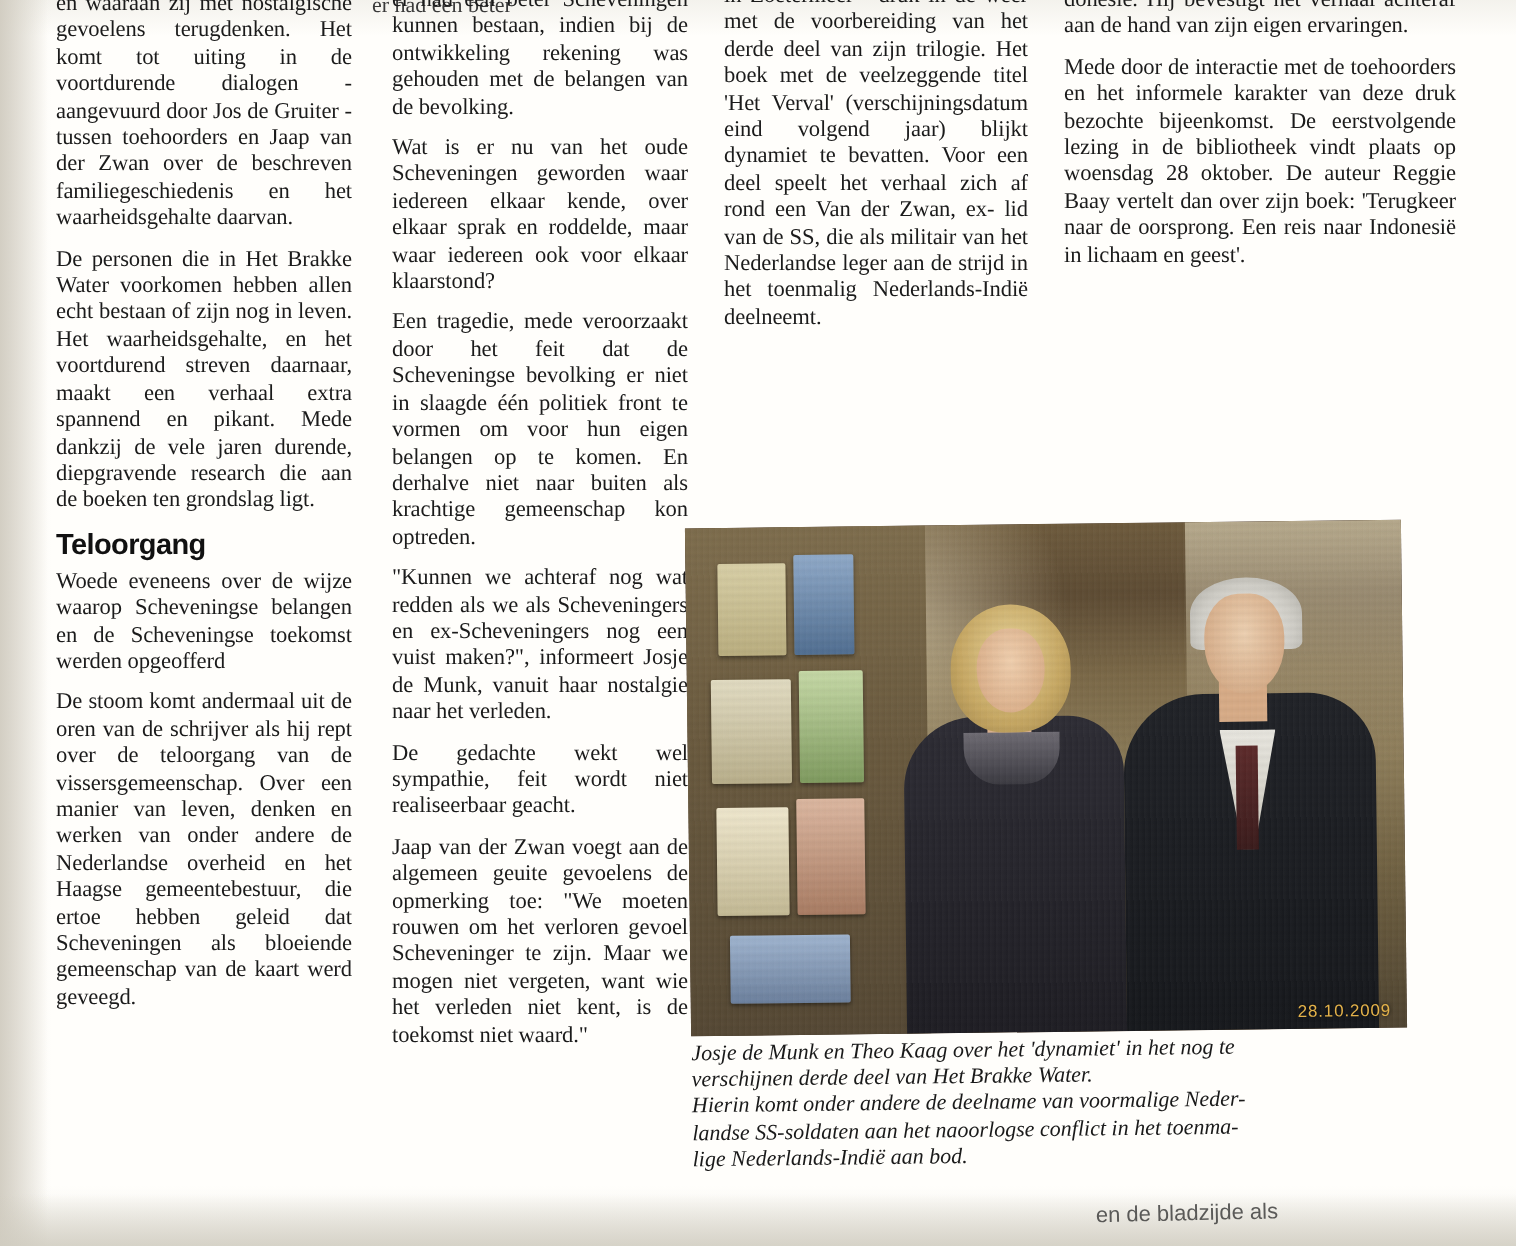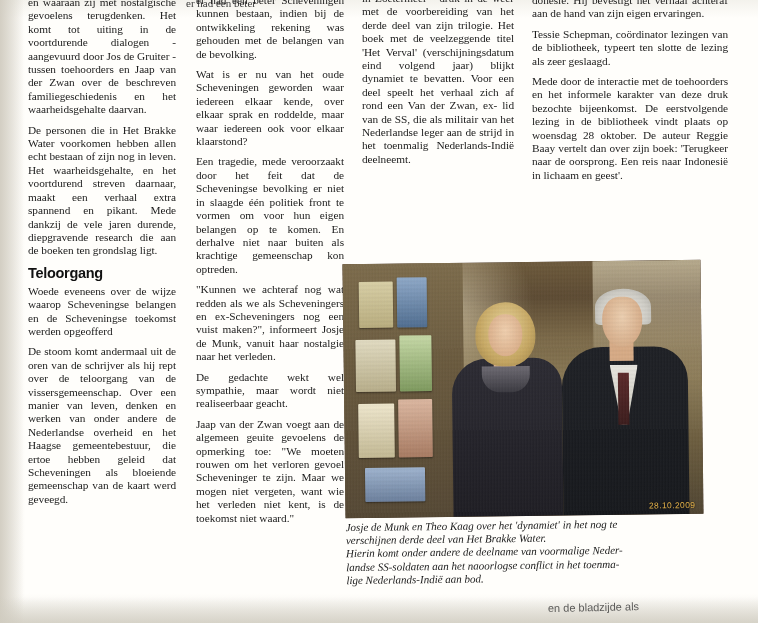--- a/index.html
+++ b/index.html
@@ -247,31 +247,30 @@
     <div class="subhead">Teloorgang</div>
     <p>Woede eveneens over de wijze waarop Scheveningse belangen en de Scheveningse toekomst werden opgeofferd</p>
     <p>De stoom komt andermaal uit de oren van de schrijver als hij rept over de teloorgang van de vissersgemeenschap. Over een manier van leven, denken en werken van onder andere de Nederlandse overheid en het Haagse gemeentebestuur, die ertoe hebben geleid dat Scheveningen als bloeiende gemeenschap van de kaart werd geveegd.</p>
   </div>
 
   <div class="col" id="col2">
     <p>er had een beter Scheveningen kunnen bestaan, indien bij de ontwikkeling rekening was gehouden met de belangen van de bevolking.</p>
     <p>Wat is er nu van het oude Scheveningen geworden waar iedereen elkaar kende, over elkaar sprak en roddelde, maar waar iedereen ook voor elkaar klaarstond?</p>
     <p>Een tragedie, mede veroorzaakt door het feit dat de Scheveningse bevolking er niet in slaagde één politiek front te vormen om voor hun eigen belangen op te komen. En derhalve niet naar buiten als krachtige gemeenschap kon optreden.</p>
     <p>"Kunnen we achteraf nog wat redden als we als Scheveningers en ex-Scheveningers nog een vuist maken?", informeert Josje de Munk, vanuit haar nostalgie naar het verleden.</p>
-    <p>De gedachte wekt wel sympathie, maar wordt niet realiseerbaar geacht.</p>
+    <p>De gedachte wekt wel sympathie, feit wordt niet realiseerbaar geacht.</p>
     <p>Jaap van der Zwan voegt aan de algemeen geuite gevoelens de opmerking toe: "We moeten rouwen om het verloren gevoel Scheveninger te zijn. Maar we mogen niet vergeten, want wie het verleden niet kent, is de toekomst niet waard."</p>
   </div>
 
   <div class="col" id="col3">
     <p>in Zoetermeer - druk in de weer met de voorbereiding van het derde deel van zijn trilogie. Het boek met de veelzeggende titel 'Het Verval' (verschijningsdatum eind volgend jaar) blijkt dynamiet te bevatten. Voor een deel speelt het verhaal zich af rond een Van der Zwan, ex- lid van de SS, die als militair van het Nederlandse leger aan de strijd in het toenmalig Nederlands-Indië deelneemt.</p>
   </div>
 
   <div class="col" id="col4">
     <p>donesië. Hij bevestigt het verhaal achteraf aan de hand van zijn eigen ervaringen.</p>
-    <p>Tessie Schepman, coördinator lezingen van de bibliotheek, typeert ten slotte de lezing als zeer geslaagd.</p>
     <p>Mede door de interactie met de toehoorders en het informele karakter van deze druk bezochte bijeenkomst. De eerstvolgende lezing in de bibliotheek vindt plaats op woensdag 28 oktober. De auteur Reggie Baay vertelt dan over zijn boek: 'Terugkeer naar de oorsprong. Een reis naar Indonesië in lichaam en geest'.</p>
   </div>
 
   <div id="photo-wrap">
     <div id="photo">
       <div id="shelf-panel" class="shelf"></div>
       <div class="book" id="b1"></div>
       <div class="book" id="b2"></div>
       <div class="book" id="b3"></div>
       <div class="book" id="b4"></div>

